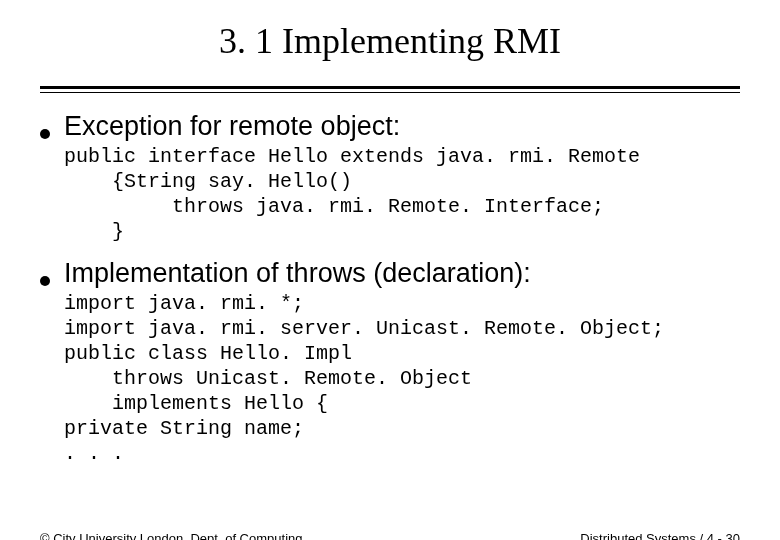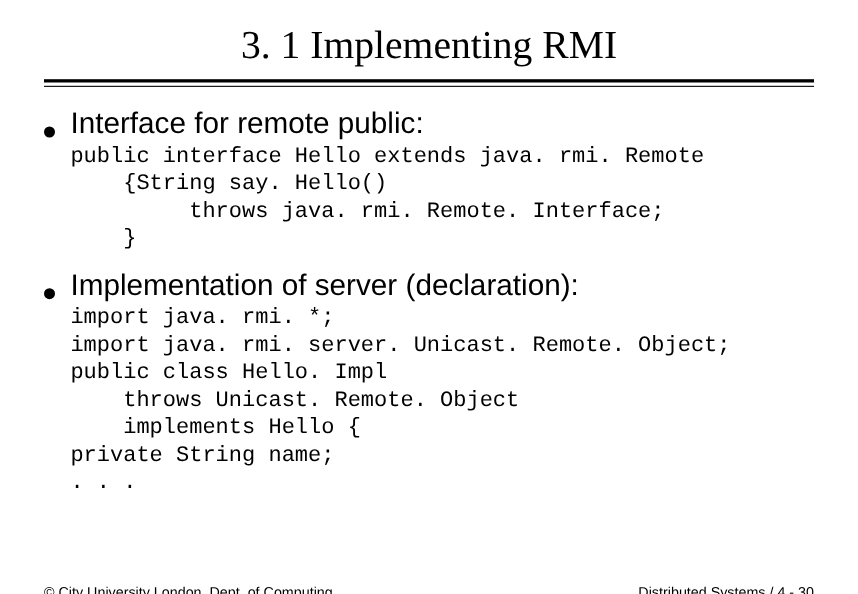--- a/index.html
+++ b/index.html
@@ -17,21 +17,21 @@
     width: 780px;
     height: 540px;
     position: relative;
     box-sizing: border-box;
   }
   .title {
     text-align: center;
     font-size: 36px;
     font-weight: normal;
     margin-top: 20px;
-    margin-bottom: 10px;
+    margin-bottom: 24px;
   }
   .rule {
     margin: 0 40px 18px 40px;
   }
   .rule .thick {
     border-top: 3px solid #000;
     height: 0;
     margin-bottom: 3px;
   }
   .rule .thin {
@@ -89,30 +89,30 @@
 
   <div class="rule">
     <div class="thick"></div>
     <div class="thin"></div>
   </div>
 
   <div class="content">
 
     <div class="bullet-row">
       <div class="bullet-dot"></div>
-      <div class="bullet-text">Interface for remote public:</div>
+      <div class="bullet-text">Exception for remote object:</div>
     </div>
     <div class="code">public interface Hello extends java. rmi. Remote
     {String say. Hello()
          throws java. rmi. Remote. Interface;
     }</div>
 
     <div class="bullet-row">
       <div class="bullet-dot"></div>
-      <div class="bullet-text">Implementation of server (declaration):</div>
+      <div class="bullet-text">Implementation of throws (declaration):</div>
     </div>
     <div class="code">import java. rmi. *;
 import java. rmi. server. Unicast. Remote. Object;
 public class Hello. Impl
     throws Unicast. Remote. Object
     implements Hello {
 private String name;
 . . .</div>
 
   </div>

